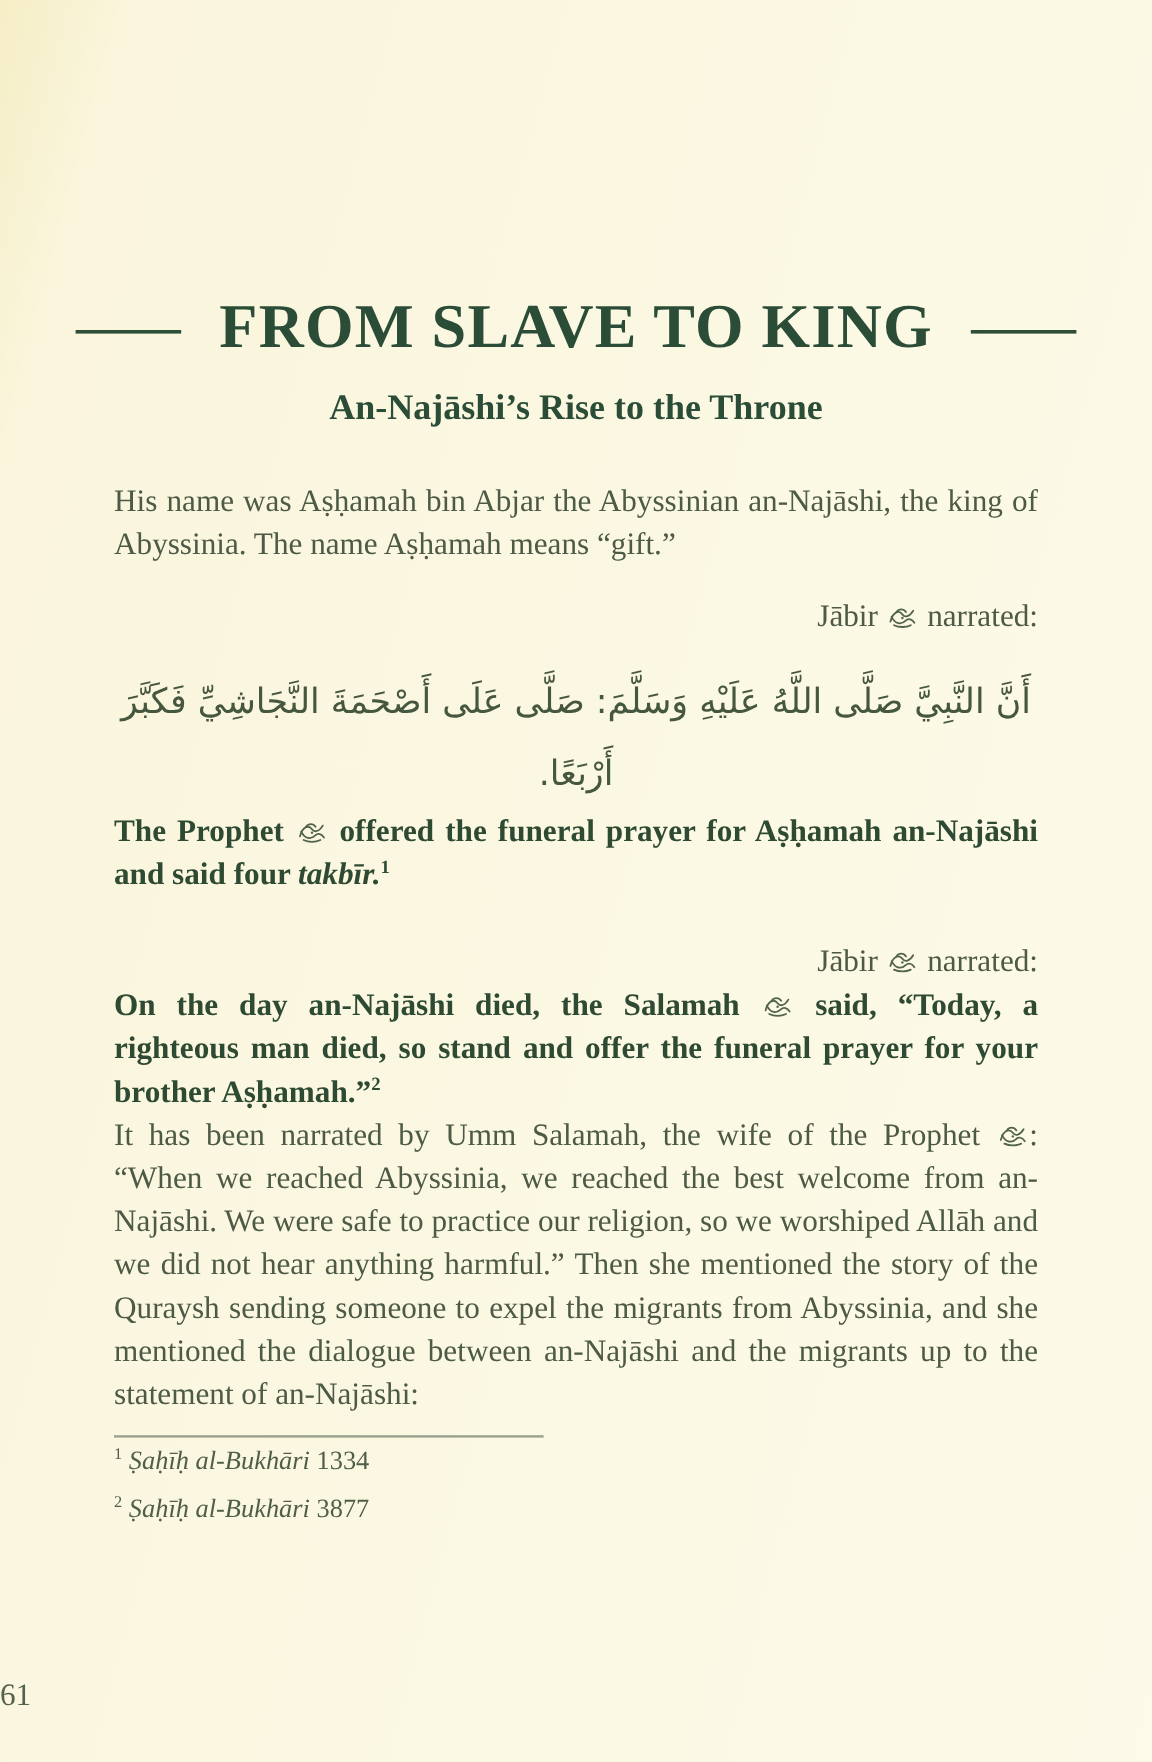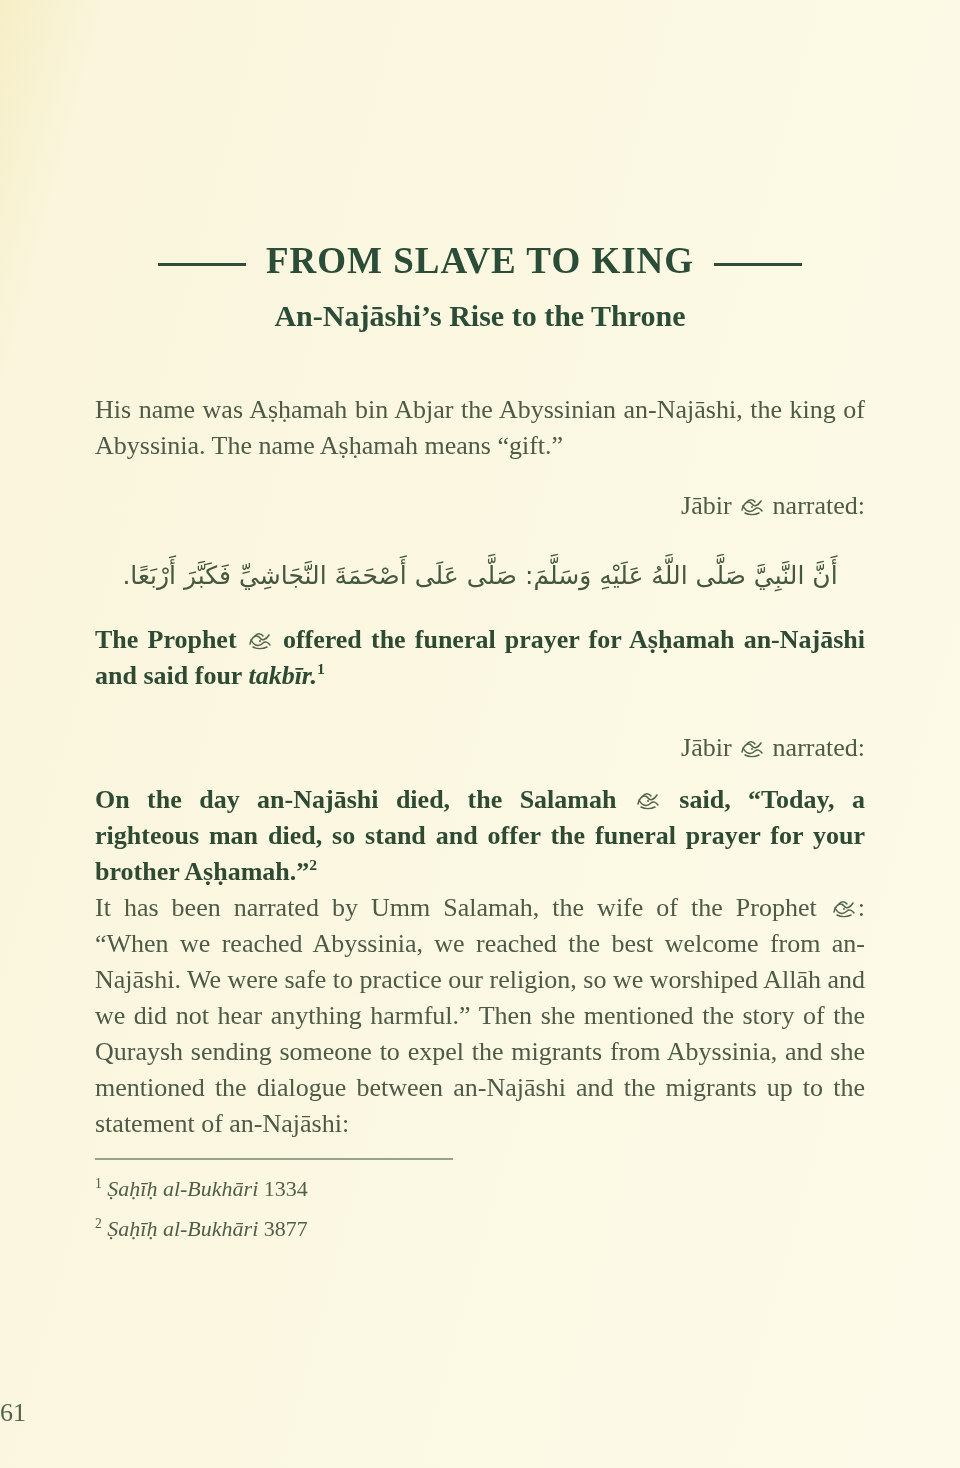--- a/index.html
+++ b/index.html
@@ -29,22 +29,22 @@
   }
   .trule {
     display: inline-block;
     width: 88px;
     height: 3px;
     background: #2d4e38;
     margin-top: 6px;
     flex: 0 0 auto;
   }
   h1.title {
-    margin: 0;
-    font-size: 37px;
+    margin: 12px;
+    font-size: 52px;
     line-height: 46px;
     font-weight: 700;
     letter-spacing: 1px;
     color: #2b4d37;
     white-space: nowrap;
   }
   h2.subtitle {
     margin: 14px 0 0 0;
     font-size: 30px;
     line-height: 36px;
@@ -53,35 +53,35 @@
   }
 
   
   p.body {
     margin: 0;
     font-size: 26px;
     line-height: 36px;
     text-align: justify;
     color: #4c5a46;
   }
-  p.intro    { margin-top: 58px; }
+  p.intro    { margin-top: 42px; }
   p.narrator { margin-top: 24px; text-align: right; }
   p.narr2    { margin-top: 36px; }
 
   p.arabic {
     margin: 22px 0 0 0;
     direction: rtl;
     text-align: center;
     font-family: "DejaVu Sans", sans-serif;
-    font-size: 25px;
+    font-size: 29px;
     line-height: 60px;
     color: #46573f;
   }
   p.trans {
-    margin-top: 16px;
+    margin-top: 1px;
     font-weight: 700;
     color: #2e4a33;
   }
   p.umm { }
 
   sup.ref {
     font-size: 60%;
     vertical-align: super;
     line-height: 0;
   }
@@ -100,21 +100,21 @@
   }
   svg.orn circle { fill: #52644c; }
 
   
   .footnote-sep {
     margin-top: 16px;
     width: 358px;
     height: 2px;
     background: #9aa28e;
   }
-  .footnotes { margin-top: 14px; }
+  .footnotes { margin-top: 4px; }
   p.fn {
     margin: 0 0 10px 0;
     font-size: 22px;
     line-height: 30px;
     color: #505e49;
     text-align: left;
   }
   p.fn i { font-style: italic; }
   p.fn sup { font-size: 62%; vertical-align: super; line-height: 0; }
 

